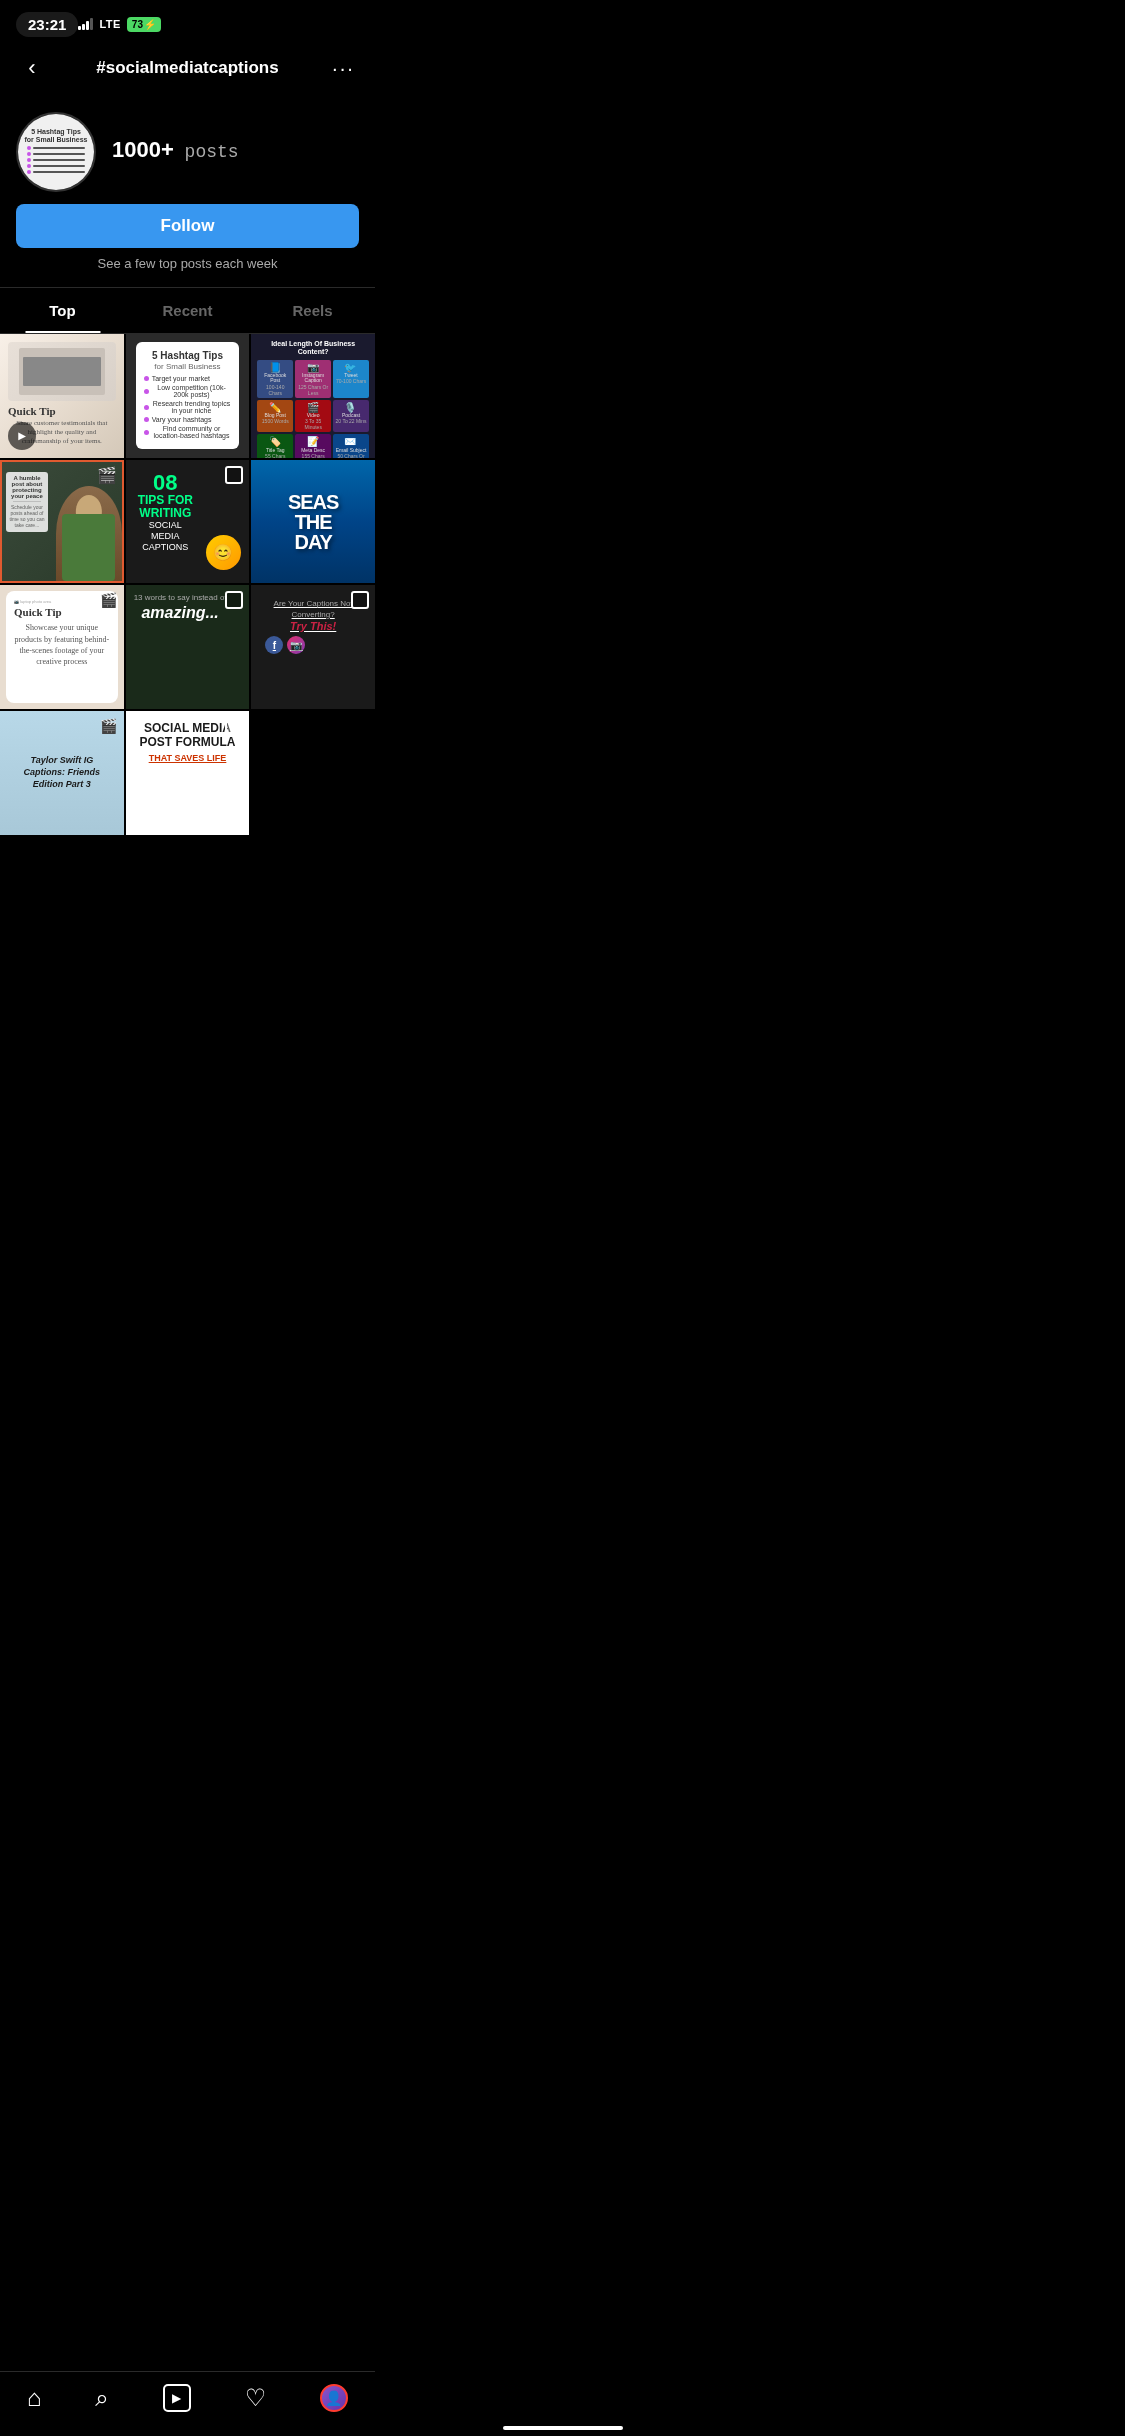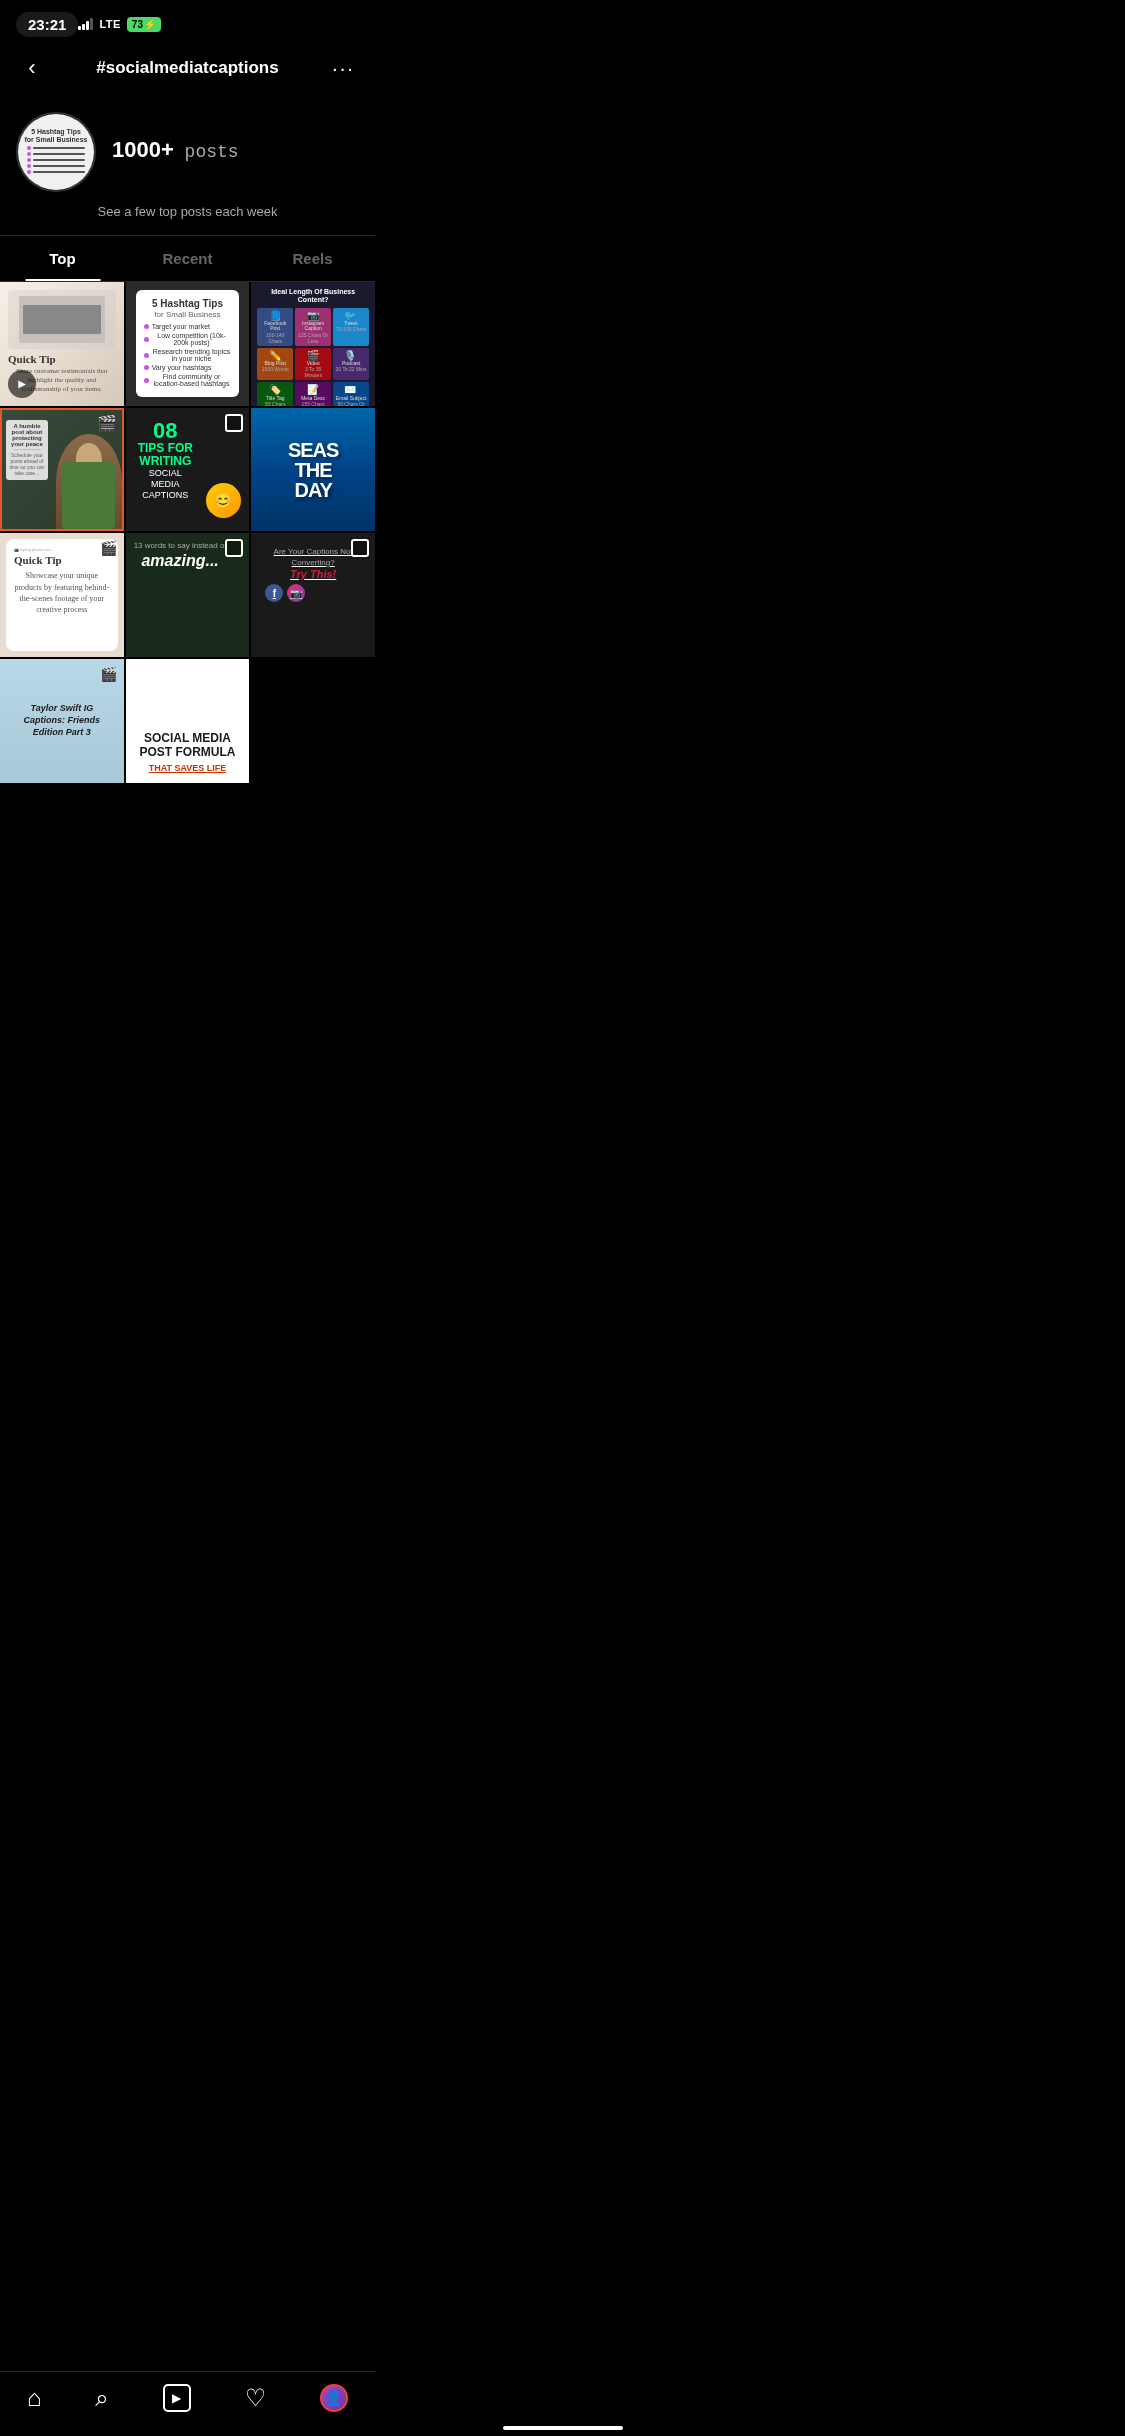--- a/index.html
+++ b/index.html
@@ -332,21 +332,21 @@
       align-items: center;
       justify-content: center;
       padding: 10px;
       font-weight: bold;
     }
     .cell-social-formula {
       background: #fff;
       display: flex;
       flex-direction: column;
       align-items: center;
-      justify-content: flex-end;
+      justify-content: flex-start;
       padding: 10px;
     }
     .play-icon-sm {
       position: absolute;
       bottom: 8px;
       left: 8px;
       width: 28px;
       height: 28px;
       background: rgba(0,0,0,0.6);
       border-radius: 50%;
@@ -611,20 +611,21 @@
         </div>
       </div>
     </div>
     <div class="profile-info">
       <div class="post-count">
         <span>1000+</span><span class="muted"> posts</span>
       </div>
     </div>
   </div>
 
+  <button class="follow-btn">Follow</button>
   <div class="follow-subtitle">See a few top posts each week</div>
 
   <div class="divider"></div>
 
   <div class="tabs">
     <div class="tab active">Top</div>
     <div class="tab">Recent</div>
     <div class="tab">Reels</div>
   </div>
 

